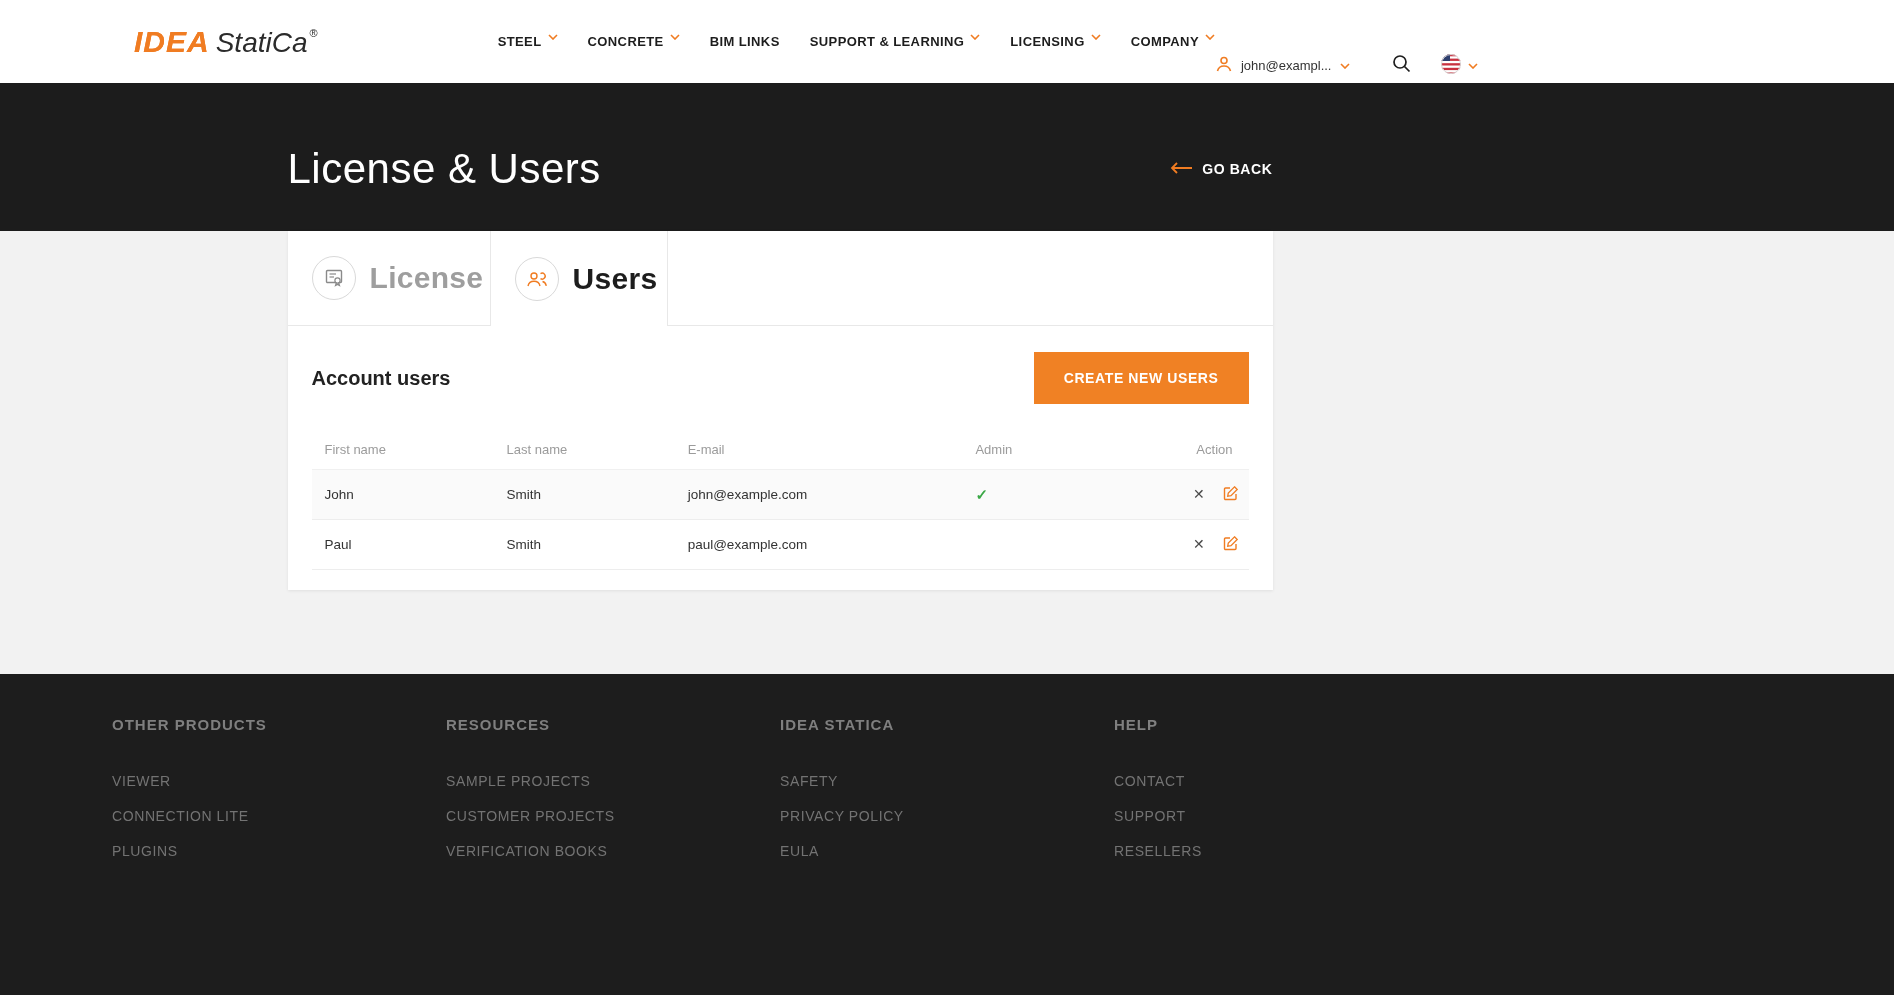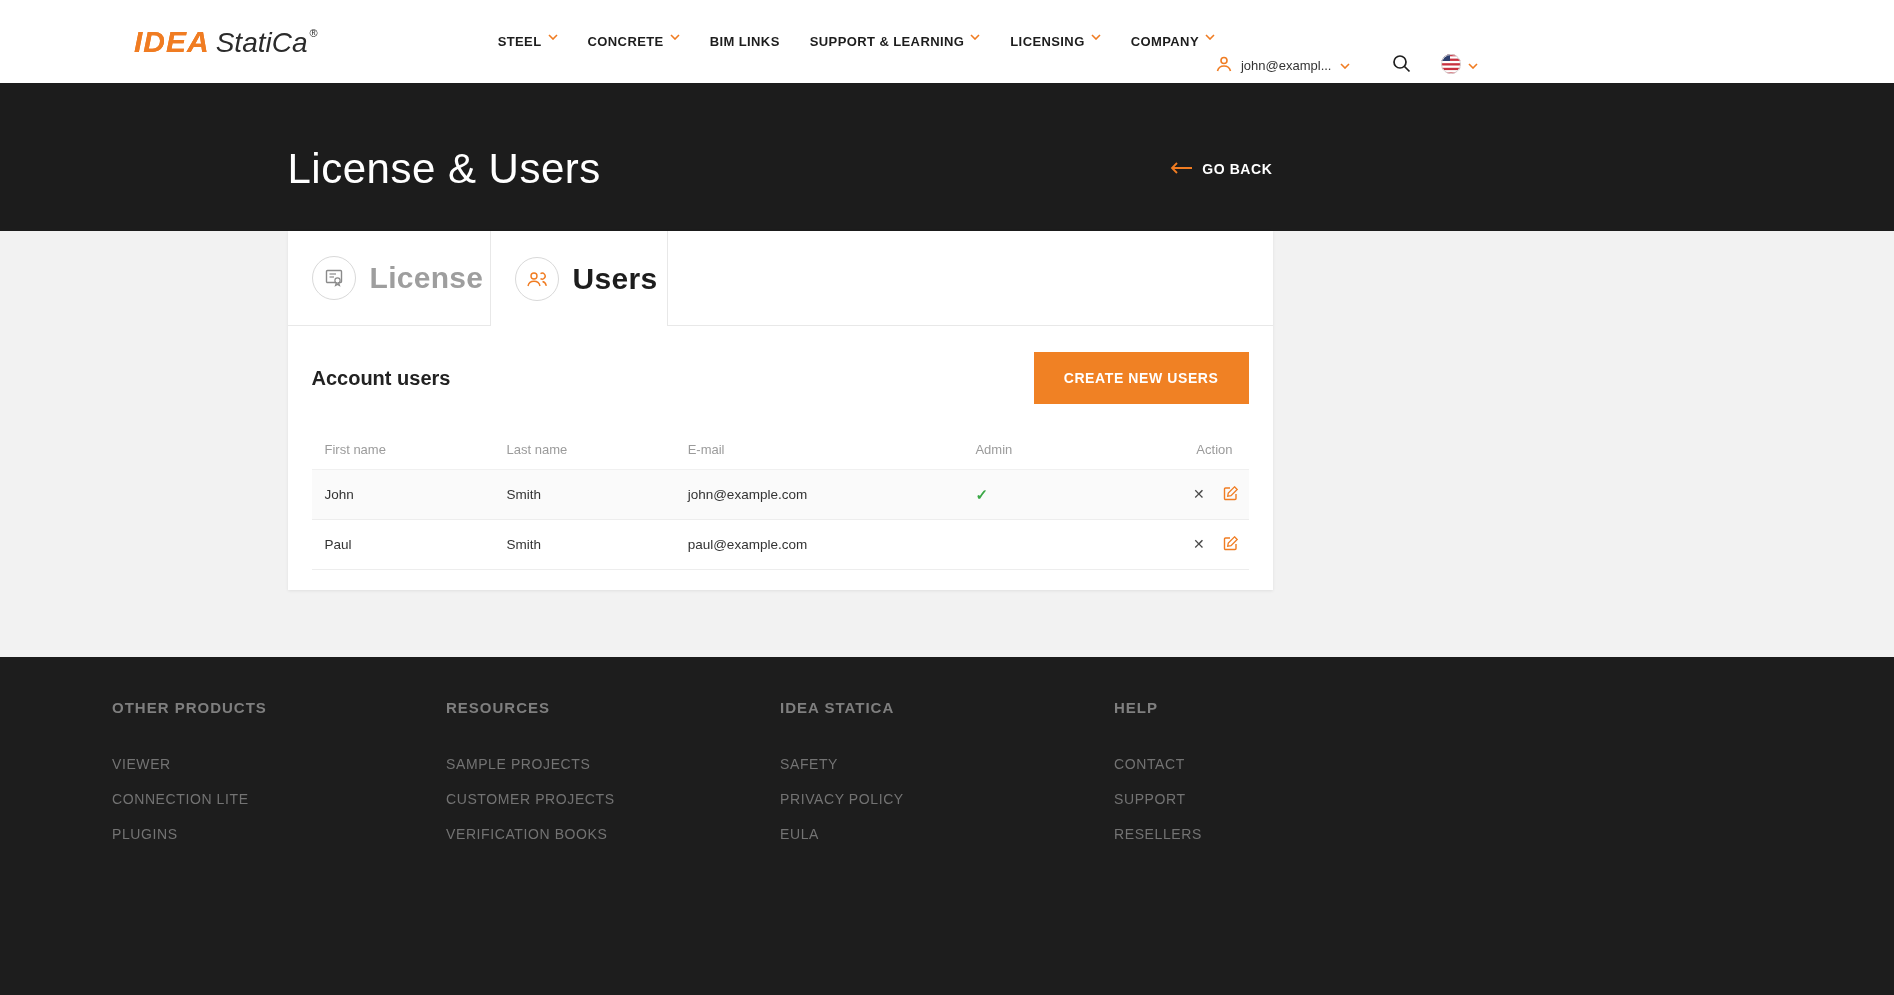--- a/index.html
+++ b/index.html
@@ -41,21 +41,21 @@
   .hero { background: #1c1c1c; height: 190px; }
   .hero-inner { width: 985px; margin: 0 auto; display: flex; align-items: center; justify-content: space-between; padding-top: 62px; }
   .hero-title {
     font-size: 42px; font-weight: 400; color: #ffffff;
     font-stretch: condensed; letter-spacing: 0.5px;
   }
   .go-back { display: flex; align-items: center; gap: 10px; cursor: pointer; }
   .go-back-label { color: #ffffff; font-size: 14px; font-weight: 700; font-stretch: condensed; letter-spacing: 0.6px; }
 
   
-  .main { background: #f2f2f2; min-height: 365px; padding-bottom: 67px; }
+  .main { background: #f2f2f2; min-height: 365px; padding-bottom: 84px; }
   .card { width: 985px; margin: -42px auto 0; background: #ffffff; box-shadow: 0 1px 3px rgba(0,0,0,0.08); }
 
   .tabs { display: flex; height: 95px; }
   .tab { display: flex; align-items: center; padding-left: 24px; cursor: pointer; background: #fff; }
   .tab-license { width: 203px; border-right: 1px solid #e8e8e8; border-bottom: 1px solid #e8e8e8; }
   .tab-users   { width: 177px; border-right: 1px solid #e8e8e8; }
   .tab-filler  { flex: 1; border-bottom: 1px solid #e8e8e8; }
   .tab-icon-circle {
     width: 44px; height: 44px; border: 1px solid #d9d9d9; border-radius: 50%;
     display: flex; align-items: center; justify-content: center; flex: none;

